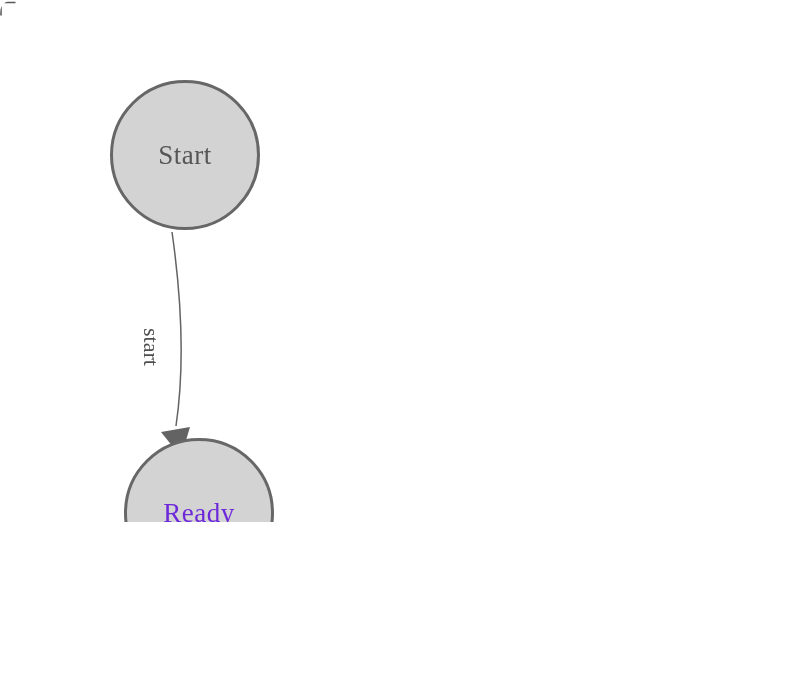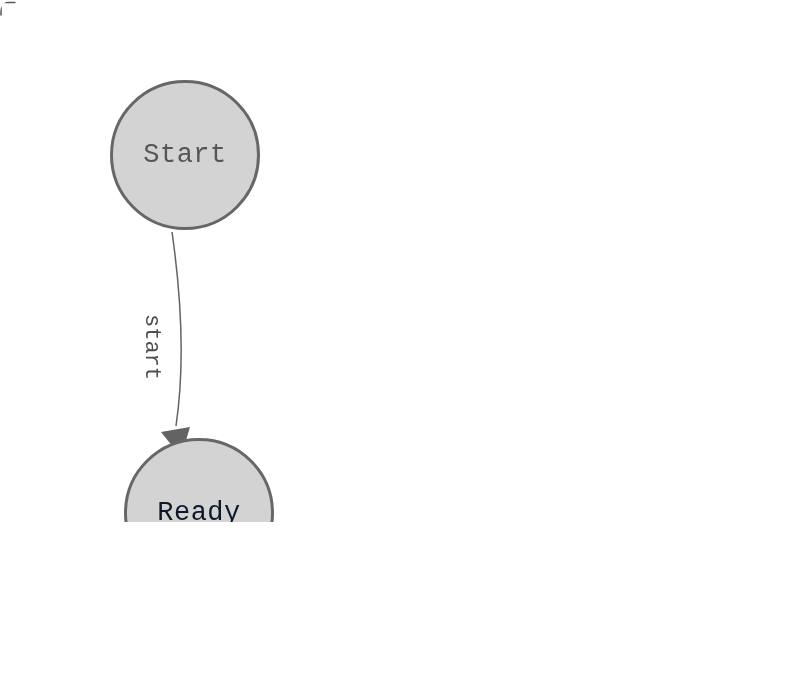--- a/index.html
+++ b/index.html
@@ -6,21 +6,21 @@
     margin: 0;
     padding: 0;
     background: #ffffff;
   }
   .canvas {
     position: relative;
     width: 799px;
     height: 522px;
     background: #ffffff;
     overflow: hidden;
-    font-family: Liberation Mono, monospace;
+    font-family: Liberation Serif, serif;
     border-radius: 13px;
   }
   .edge-layer {
     position: absolute;
     left: 0;
     top: 0;
     width: 799px;
     height: 686px;
     pointer-events: none;
   }
@@ -57,20 +57,20 @@
   <svg class="edge-layer" viewBox="0 0 799 686" xmlns="http://www.w3.org/2000/svg">
     <path d="M 15.5,2.5 H 1 V 15.5" fill="none" stroke-width="1.6" stroke="#585858"></path>
     <path fill="none" stroke-width="1.5" d="M 172,232 C 181,295 185,365 176,426" stroke="#636363"></path>
     <polygon points="161,432 190,427 181,457" fill="#636363"></polygon>
   </svg>
 
   <div class="state-node" style="left: 110px; top: 80px; width: 150px; height: 150px; background: rgb(211, 211, 211); border-color: rgb(103, 103, 103); color: rgb(86, 86, 86);">
     <span class="state-label">Start</span>
   </div>
 
-  <div class="state-node" style="left: 124px; top: 438px; width: 150px; height: 150px; background: rgb(211, 211, 211); border-color: rgb(103, 103, 103); color: #0f172a;">
+  <div class="state-node" style="left: 124px; top: 438px; width: 150px; height: 150px; background: rgb(211, 211, 211); border-color: rgb(103, 103, 103); color: #6d28d9;">
     <span class="state-label">Ready</span>
   </div>
 
 
   <div class="edge-label" style="left: 151px; top: 347px; color: rgb(78, 78, 78); transform: translate(-50%, -50%) rotate(90deg);">start</div>
 
 </div>
 
 </body></html>

